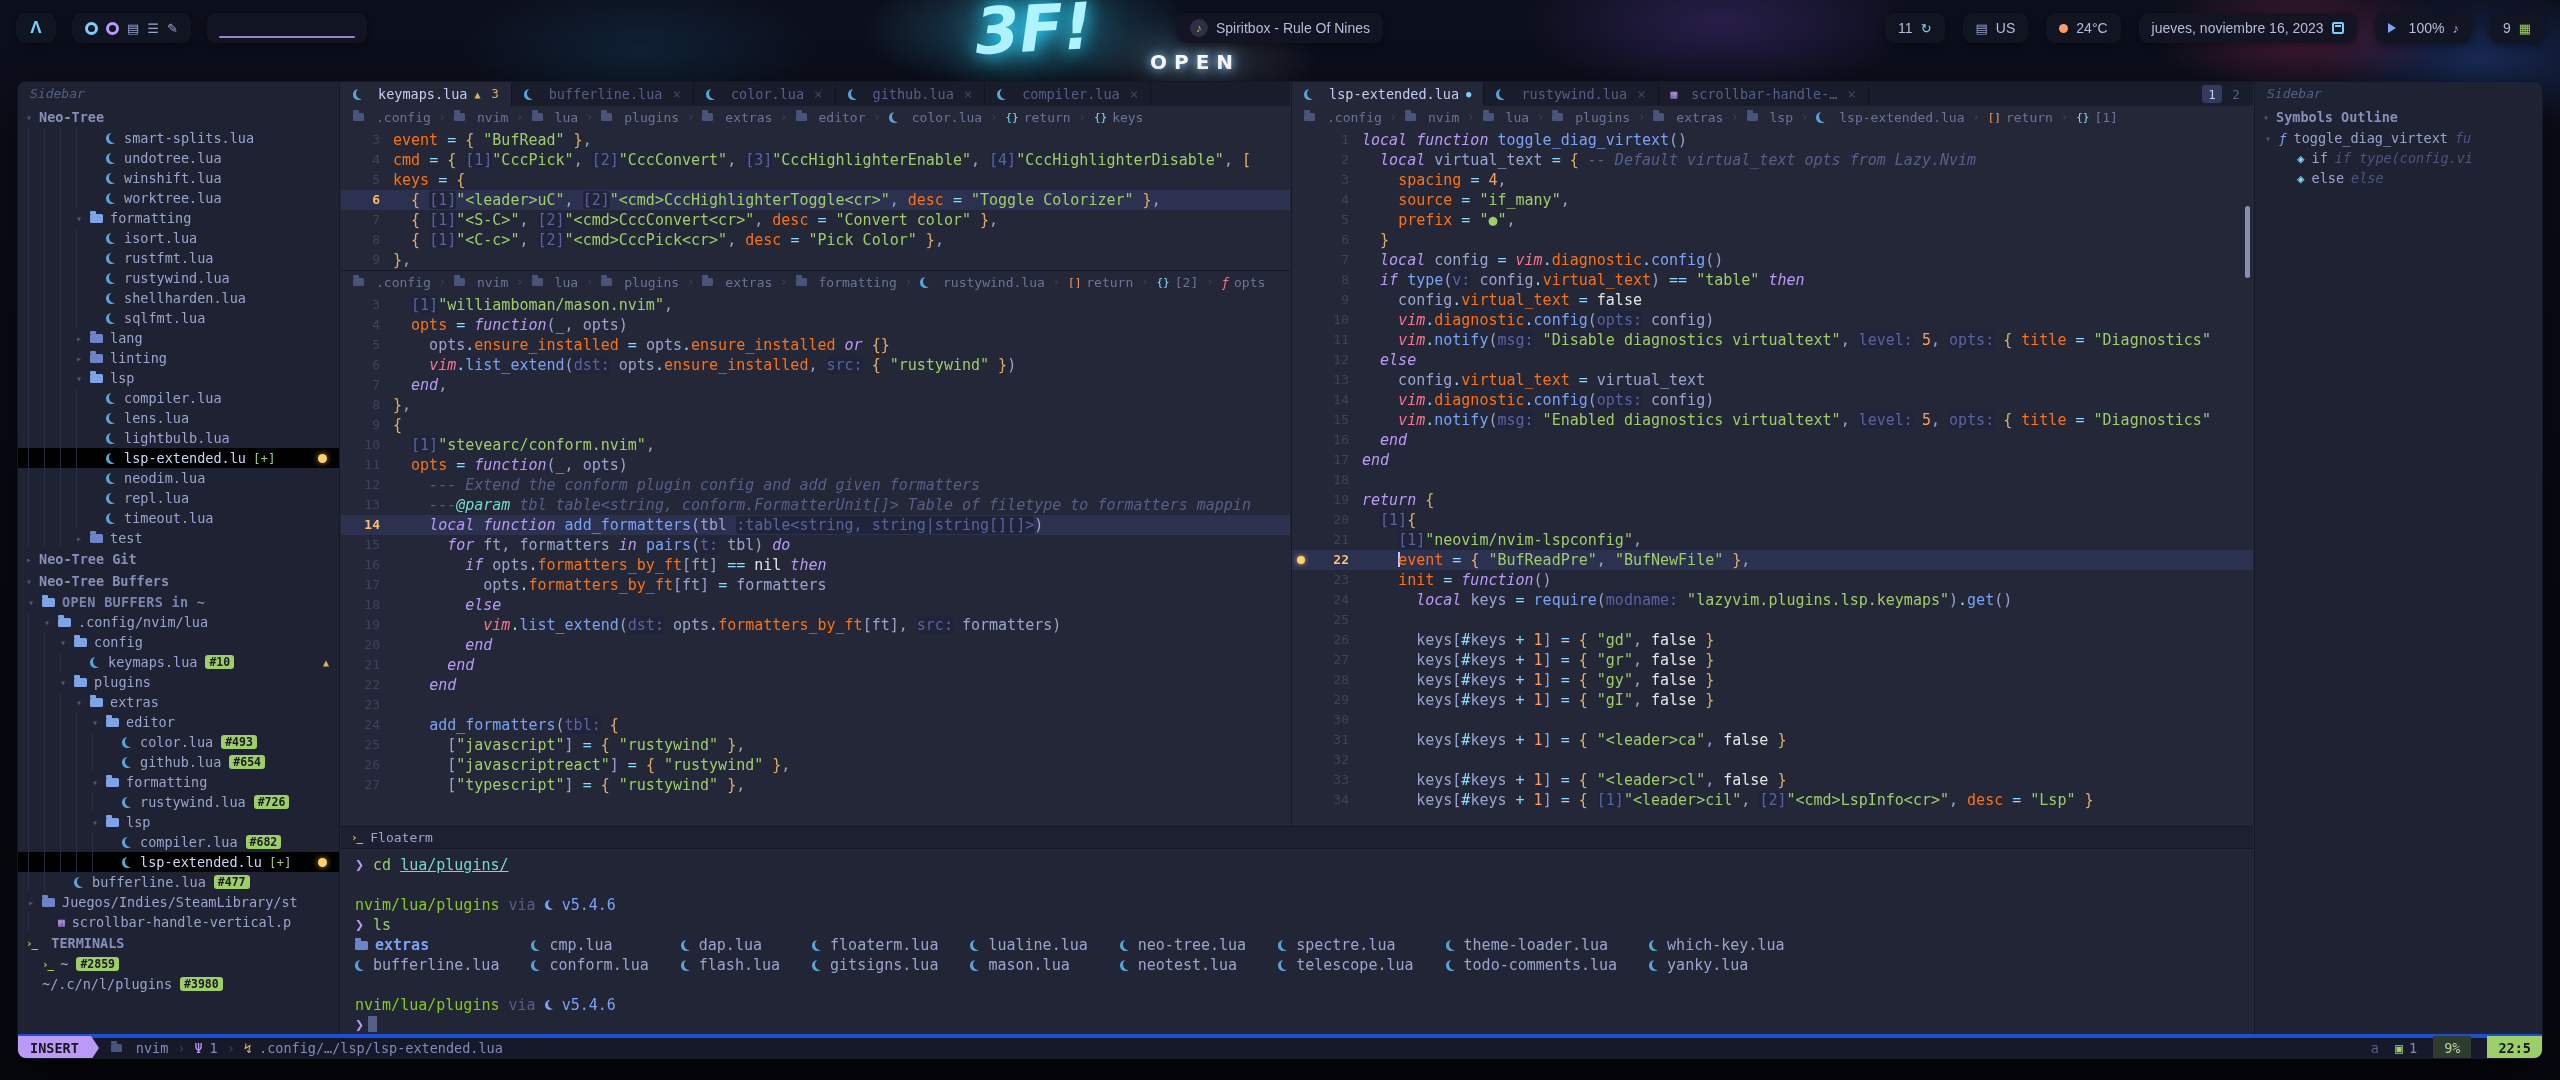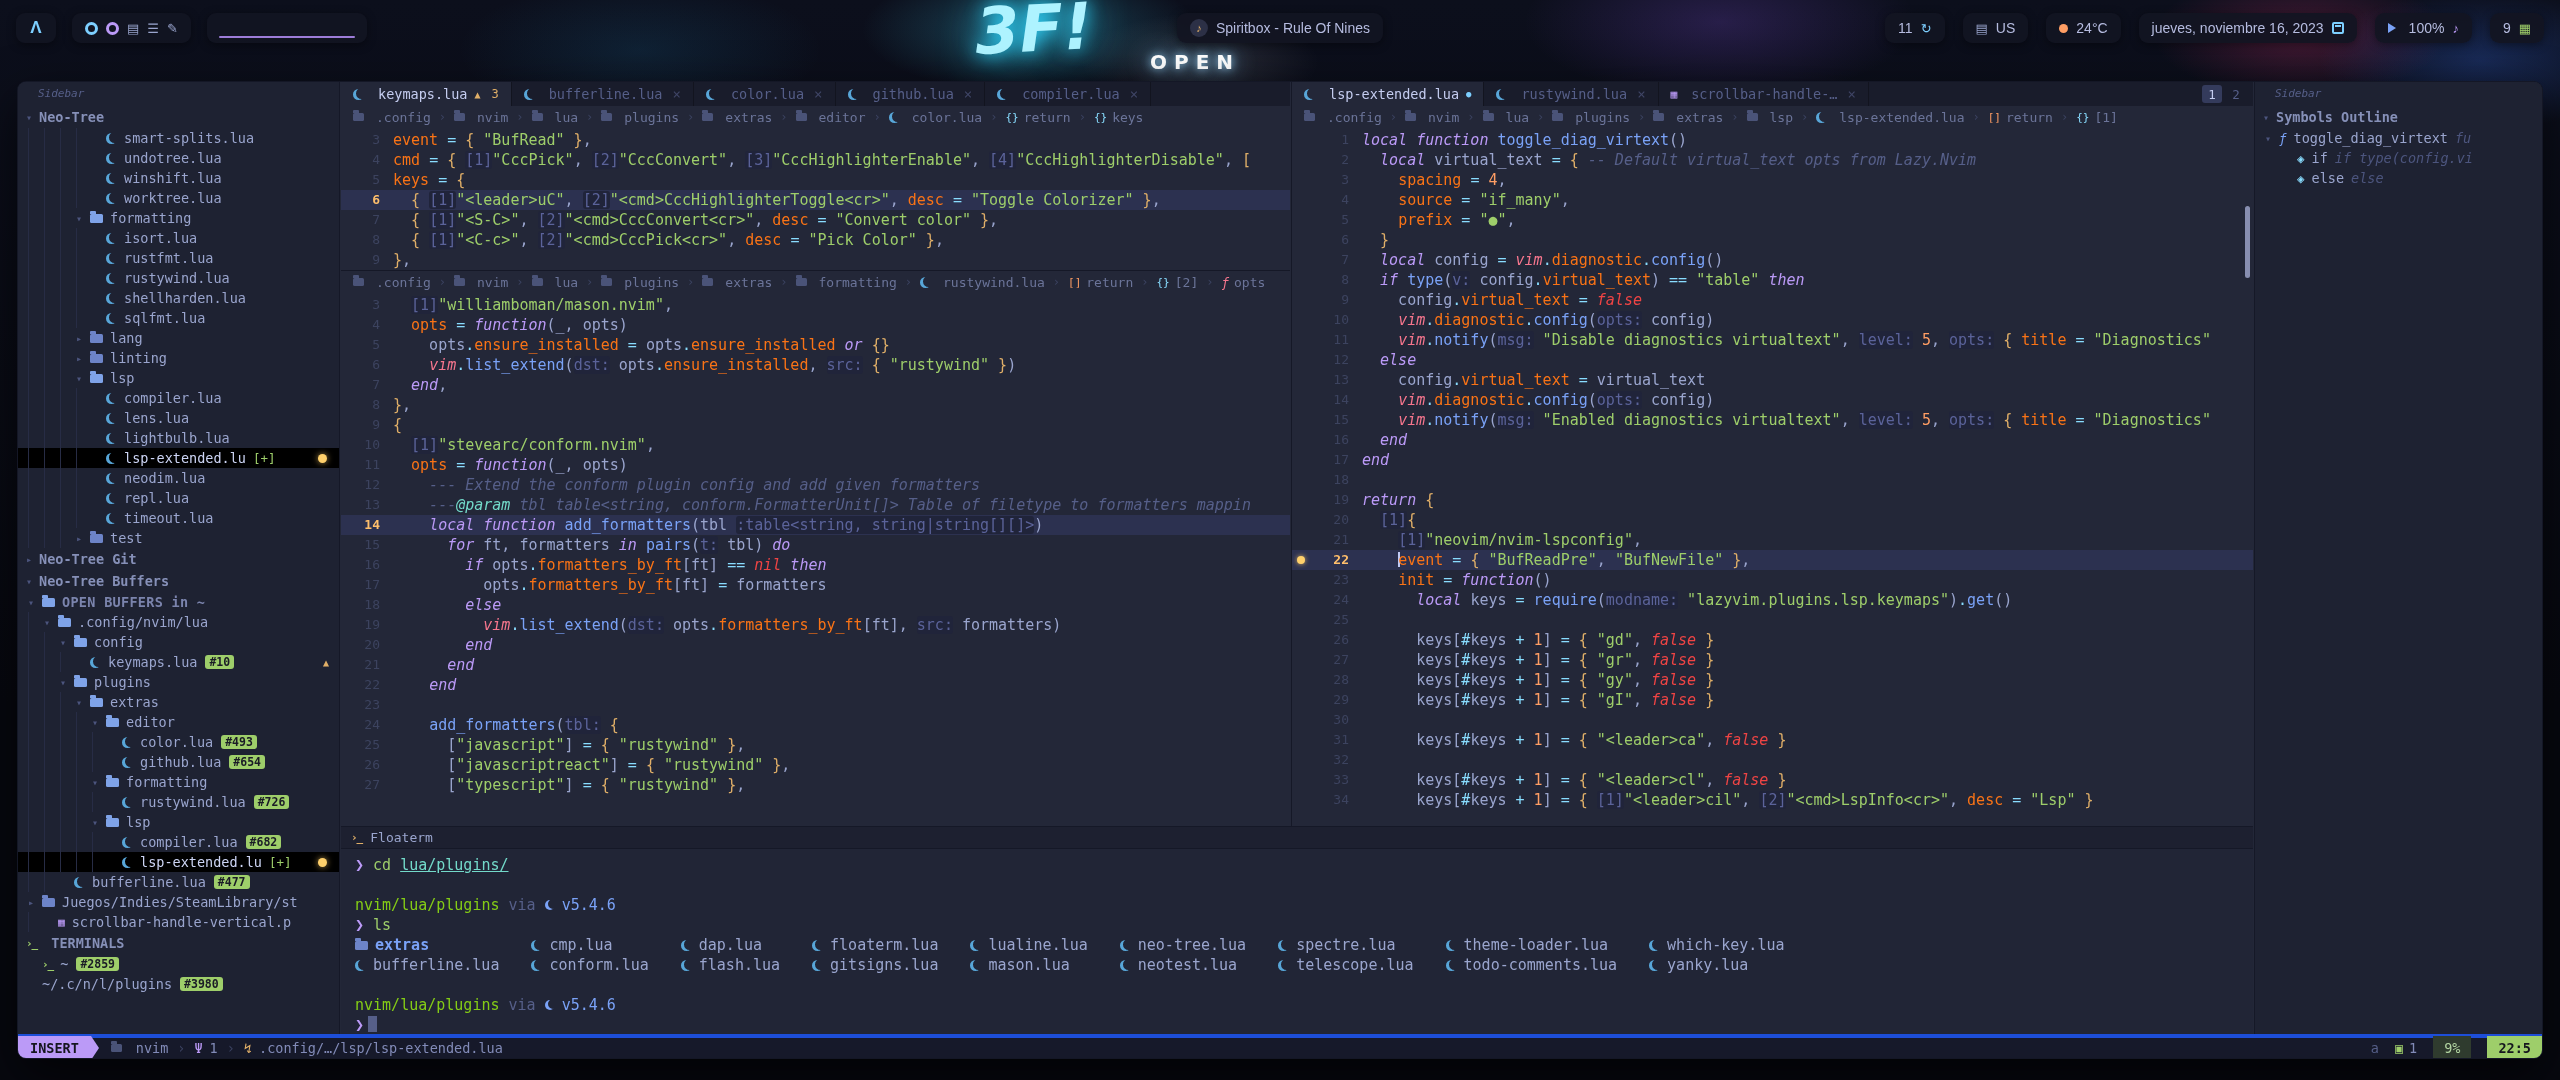--- a/index.html
+++ b/index.html
@@ -35,21 +35,21 @@
   .spk{width:0;height:0;border:5px solid transparent;border-left:8px solid #7aa2f7}
   .grid-ic{color:#9ece6a;font-size:13px}
   
   .window{position:absolute;left:18px;top:82px;width:2524px;height:976px;border-radius:8px;background:#232738;box-shadow:0 0 0 1px #141726,0 18px 50px rgba(0,0,0,.65);overflow:hidden}
   .sb-left{position:absolute;left:0;top:0;bottom:24px;width:322px;background:#1e2232;border-right:1px solid #151827;overflow:hidden}
   .sb-right{position:absolute;right:0;top:0;bottom:24px;width:288px;background:#1e2232;border-left:1px solid #151827;overflow:hidden}
   .col-mid{position:absolute;left:323px;top:0;width:949px;height:744px;overflow:hidden}
   .col-right{position:absolute;left:1273px;top:0;width:962px;height:744px;border-left:1px solid #151827;overflow:hidden}
   .floaterm{position:absolute;left:323px;top:744px;width:1912px;height:208px;border-top:1px solid #151827;background:#212536;overflow:hidden}
   
-  .pane-title{height:24px;line-height:24px;padding-left:20px;color:#565f89;font-style:italic;font-size:11px}
+  .pane-title{height:24px;line-height:24px;padding-left:12px;color:#565f89;font-style:italic;font-size:13px}
   .sec-h{height:22px;display:flex;align-items:center;gap:7px;padding-left:8px;color:#8690b8;font-weight:700;font-size:13.5px;white-space:nowrap}
   .sec-h .chevt{width:auto}
   .trow{height:20px;display:flex;align-items:center;font-size:13.5px;color:#9aa5ce;padding-left:10px;padding-right:6px;white-space:nowrap;overflow:hidden}
   .trow.sel{background:#000000;color:#cdd5f5}
   .guide{flex:none;width:16px;height:20px;border-left:1px solid #272c45}
   .chevt{flex:none;width:14px;color:#4c557e;font-size:10px}
   .fi{display:inline-block;flex:none;width:13px;height:9px;background:#6d84c8;border-radius:1.5px;position:relative;margin-right:7px}
   .fi::before{content:"";position:absolute;top:-3px;left:0;width:6px;height:3px;background:inherit;border-radius:1px 1px 0 0}
   .fi.open{background:#7fa3e8}.fi.dim{background:#4a5378;width:11px;height:8px}
   .cres{display:inline-block;flex:none;width:11px;height:11px;border-radius:50%;box-shadow:inset 3px -1px 0 0 #58a6d8;margin-right:7px}
@@ -83,21 +83,21 @@
   .cline{display:flex;height:20px;white-space:pre;overflow:hidden}
   .cline.cur{background:#2c3150}
   .gut{flex:none;display:flex;align-items:center;width:52px;color:#3c435f;font-size:13px}
   .wide .gut{width:70px}
   .sign{flex:none;width:14px;padding-left:5px;display:flex;align-items:center}
   .lampdot{width:8px;height:8px;border-radius:50%;background:#ffd06b;box-shadow:0 0 5px rgba(255,208,107,.8)}
   .lnum{flex:1;text-align:right;padding-right:13px}
   .curn .lnum{color:#ffbf6b;font-weight:700}
   .ctext{flex:1;overflow:hidden}
   .t-d{color:#9aa5ce}.t-k{color:#bb9af7;font-style:italic}.t-s{color:#9ece6a}.t-n{color:#ff9e64}
-  .t-ni{color:#ef4444;font-style:italic}.t-c{color:#565f89;font-style:italic}.t-ca{color:#73daca;font-style:italic}
+  .t-ni{color:#e5e5e5;}.t-c{color:#565f89;font-style:italic}.t-ca{color:#73daca;font-style:italic}
   .t-f{color:#7aa2f7}.t-p{color:#f97316}.t-b{color:#f7768e;font-style:italic}.t-o{color:#89ddff}.t-y{color:#e0af68}
   .t-h{color:#5b639a;background:#20243a;border-radius:3px}
   .cursorbeam{display:inline-block;width:2px;height:15px;background:#c0caf5;margin-right:-2px;vertical-align:-2px}
   .pane-scroll{position:absolute;right:3px;top:100px;width:5px;height:72px;background:#aab2d8;border-radius:3px;opacity:.75}
   .paneB-sep{border-top:1px solid #151827}
   
   .out-row{height:20px;display:flex;align-items:center;font-size:13.5px;color:#9aa5ce;white-space:nowrap;overflow:hidden;padding-right:4px}
   .oi{flex:none;margin-right:7px;font-size:12.5px}
   .oi-func{color:#7aa2f7;font-style:italic}
   .oi-cond{color:#89ddff}

